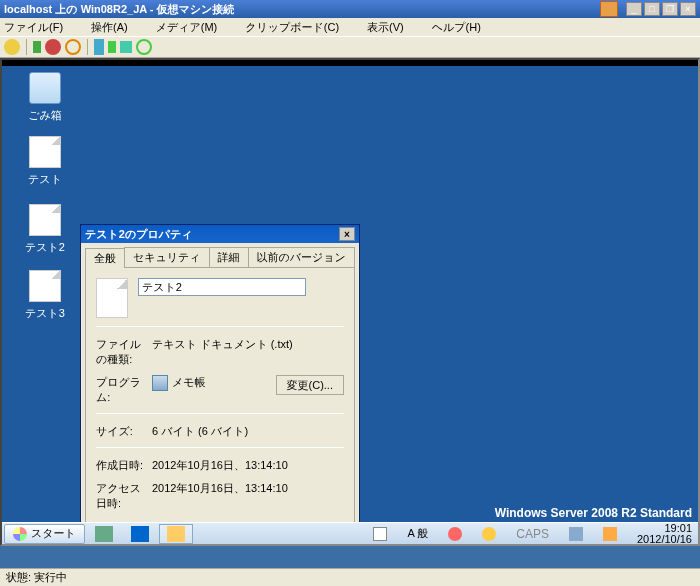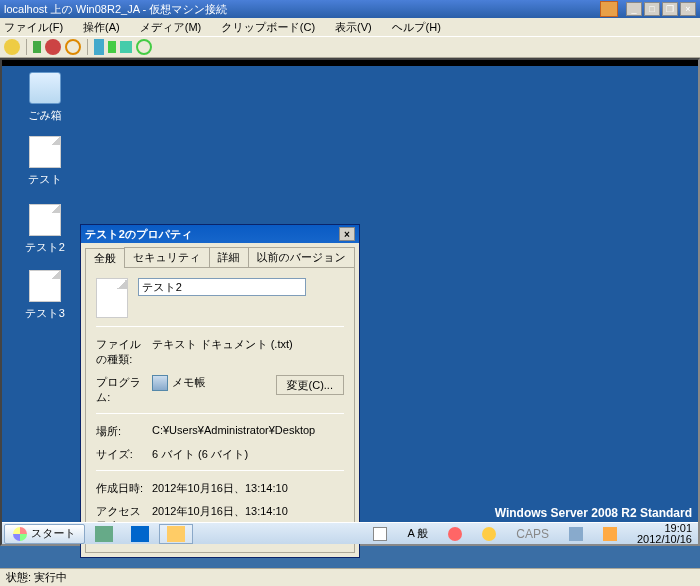--- a/index.html
+++ b/index.html
@@ -1,24 +1,24 @@
 <!DOCTYPE html>
 <html><head>
 <meta charset="utf-8">
 <style>
 * { box-sizing: border-box; margin: 0; padding: 0; font-family: "MS UI Gothic", Tahoma, sans-serif; font-size: 11px; }
 body { width: 700px; height: 586px; background: #3a6ea5; overflow: hidden; position: relative; }
 
 
 .vm-title { height: 18px; background: linear-gradient(#4a7fd8,#2a5fa8); color: #fff; display: flex; align-items: center; padding: 0 4px; }
-.vm-title .t { flex: 1; font-weight: normal; }
+.vm-title .t { flex: 1; font-weight: bold; }
 .vm-title .wbtn { width: 16px; height: 14px; background: #d4d0c8; border: 1px solid #888; margin-left: 2px; display: flex; align-items: center; justify-content: center; font-size: 9px; }
 .vm-title .pin { width: 18px; height: 16px; background: #e8a048; margin-right: 6px; border: 1px solid #c06020; }
 
-.vm-menu { height: 18px; background: #ece9d8; display: flex; align-items: center; padding: 0 4px; gap: 20px; color: #000; }
+.vm-menu { height: 18px; background: #ece9d8; display: flex; align-items: center; padding: 0 4px; gap: 28px; color: #000; }
 .vm-tools { height: 22px; background: #ece9d8; display: flex; align-items: center; padding: 0 4px; gap: 4px; border-top: 1px solid #fff; border-bottom: 1px solid #aca899; }
 .tbtn { width: 16px; height: 16px; border-radius: 8px; }
 .vsep { width: 1px; height: 16px; background: #aca899; margin: 0 2px; }
 
 
 .guest { position: absolute; left: 0; right: 0; top: 58px; bottom: 40px; background: #1f5a9e; border: 2px solid #888; border-top-color: #444; border-left-color: #444; }
 .guest-black { position: absolute; top: 0; left: 0; right: 0; height: 6px; background: #000; }
 .dicon { position: absolute; width: 50px; text-align: center; color: #fff; }
 .dicon .ic { width: 32px; height: 32px; margin: 0 auto 4px; }
 .bin { background: linear-gradient(#e0f0ff,#b8d8f0); border: 1px solid #6699cc; border-radius: 3px; }
@@ -137,24 +137,20 @@
           <div class="lbl">ファイルの種類:</div>
           <div class="val">テキスト ドキュメント (.txt)</div>
         </div>
       <div class="row">
         <div class="lbl">プログラム:</div>
         <div class="val"><span class="prog-icon"></span><span>メモ帳</span></div>
         <button class="btn">変更(C)...</button>
       </div>
       <div class="hr"></div>
       <div class="row">
-          <div class="lbl">場所:</div>
-          <div class="val">C:¥Users¥Administrator¥Desktop</div>
-        </div>
-      <div class="row">
           <div class="lbl">サイズ:</div>
           <div class="val">6 バイト (6 バイト)</div>
         </div>
       <div class="hr"></div>
       <div class="row">
           <div class="lbl">作成日時:</div>
           <div class="val">2012年10月16日、13:14:10</div>
         </div>
       <div class="row">
           <div class="lbl">アクセス日時:</div>

